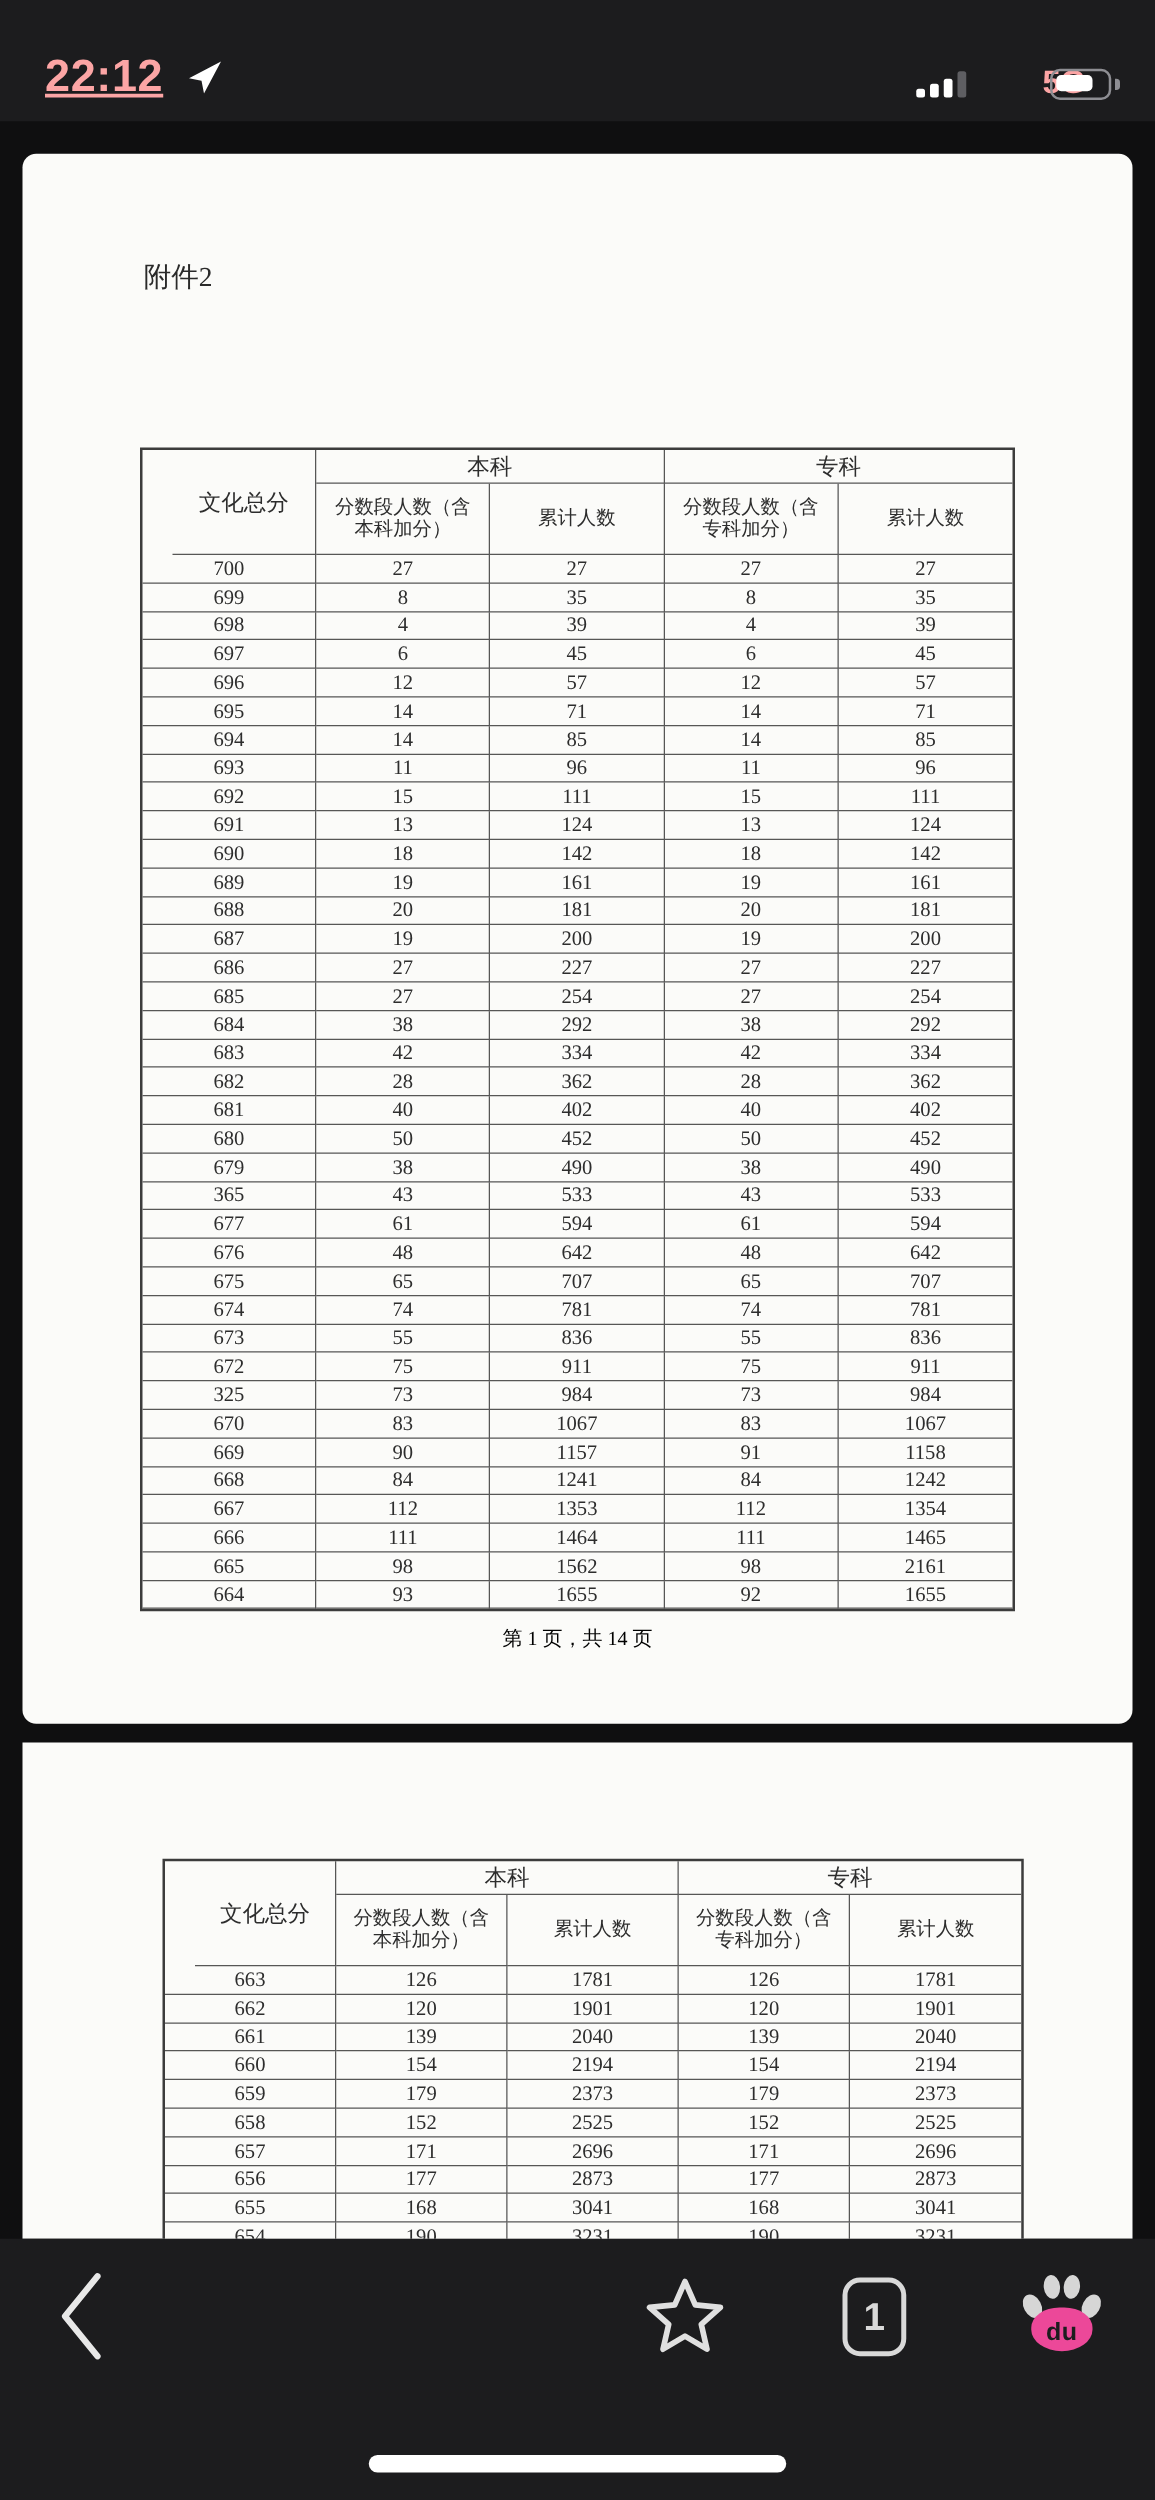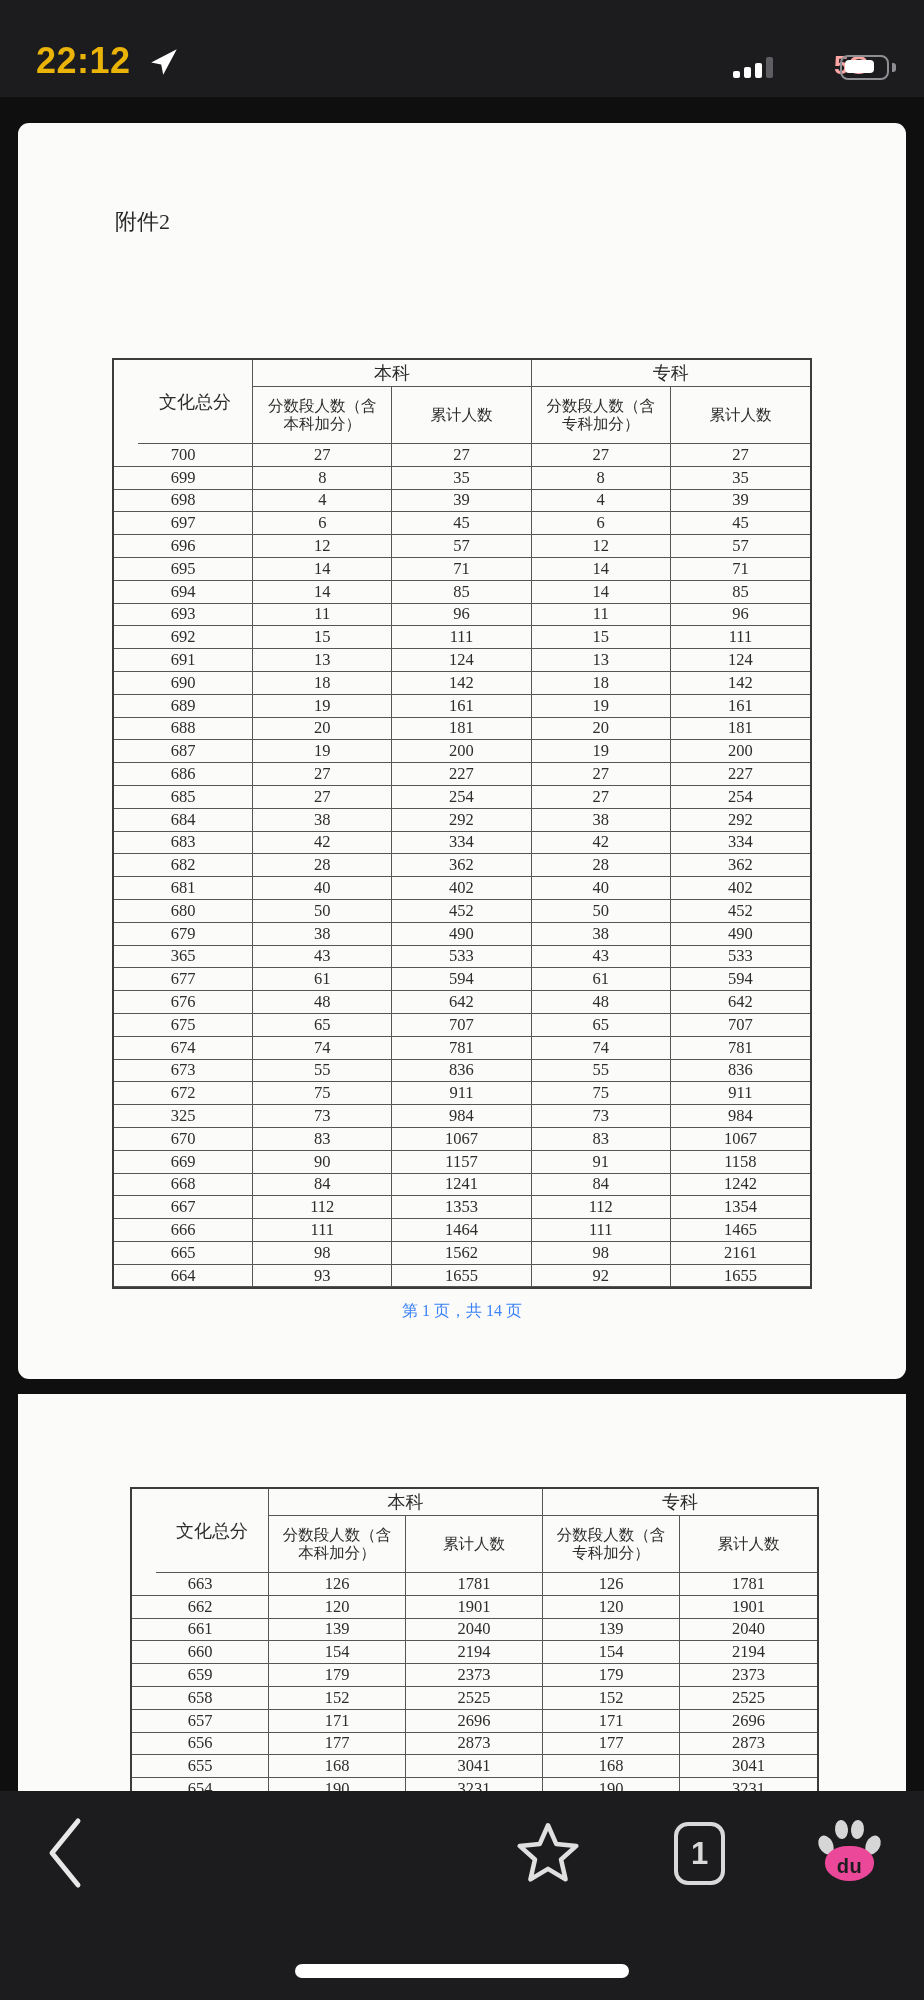--- a/index.html
+++ b/index.html
@@ -5,42 +5,42 @@
   * { margin:0; padding:0; box-sizing:border-box; }
   html,body { background:#000; }
   #screen {
     position:relative; width:924px; height:2000px; margin:0 auto;
     background:#111113; overflow:hidden;
     font-family:"Liberation Sans", sans-serif;
   }
 
   
   .status-bar { position:absolute; left:0; top:0; width:924px; height:97px; background:#1c1c1e; z-index:30; }
-  .time { position:absolute; left:36px; top:40px; font-size:36px; font-weight:800; color:#eab308; letter-spacing:.5px; }
+  .time { position:absolute; left:36px; top:40px; font-size:36px; font-weight:800; color:#fca5a5; letter-spacing:.5px;text-decoration:underline; }
   .loc-arrow { position:absolute; left:148px; top:46px; width:32px; height:32px; }
   .sig { position:absolute; left:733px; top:56px; display:flex; align-items:flex-end; gap:4px; height:22px; }
   .sig i { display:block; width:7px; background:#fff; border-radius:2px; }
   .sig i.b1{height:7px} .sig i.b2{height:11px} .sig i.b3{height:15px}
   .sig i.b4{height:21px; background:#5e5e62;}
   .net-label { position:absolute; left:834px; top:50px; font-size:26px; font-weight:700; color:#fca5a5; }
   .battery { position:absolute; left:840px; top:55px; width:49px; height:25px; border:2.5px solid #8e8e93; border-radius:8px; }
   .battery .fill { position:absolute; left:3px; top:3px; width:29px; height:13px; background:#fff; border-radius:4px; }
   .battery-nub { position:absolute; left:892px; top:63px; width:4px; height:9px; background:#8e8e93; border-radius:0 3px 3px 0; }
 
   
   .viewer { position:absolute; left:0; top:97px; width:924px; height:1694px; background:#0f0f10; }
   .page { position:absolute; left:18px; width:888px; background:#fbfbf9; overflow:hidden; }
   .page1 { top:26px; height:1256px;border-radius:11px; }   
   .page2 { top:1297px; height:397px; }  
 
   .doc-serif { font-family:"Liberation Serif", serif; color:#2a2a2a; }
   .attach { position:absolute; left:97px; top:84px; font-size:22px; }
   .doc-title { position:absolute; left:0; top:118px; width:888px; text-align:center;
                font-size:30px; font-weight:700; line-height:45px; color:#1e1e1e; }
-  .page-footer { position:absolute; left:0; top:1178px; width:888px; text-align:center; font-size:16px; color:#3b82f6; }
+  .page-footer { position:absolute; left:0; top:1178px; width:888px; text-align:center; font-size:16px; color:#000000; }
 
   
   .gk-table { display:grid; border:2px solid #3c3c3c; background:#fbfbf9;
               grid-template-columns:repeat(5,1fr);
               grid-template-rows:27px 57px; grid-auto-rows:22.8px; }
   .t1 { position:absolute; left:94px;  top:235px; width:700px; }
   .t2 { position:absolute; left:112px; top:93px;  width:689px; }
   .hcell,.tcell { display:flex; align-items:center; justify-content:center; text-align:center;
                   border-right:1px solid #565656; border-bottom:1px solid #565656;
                   font-family:"Liberation Serif", serif; color:#2d2d2d; }

